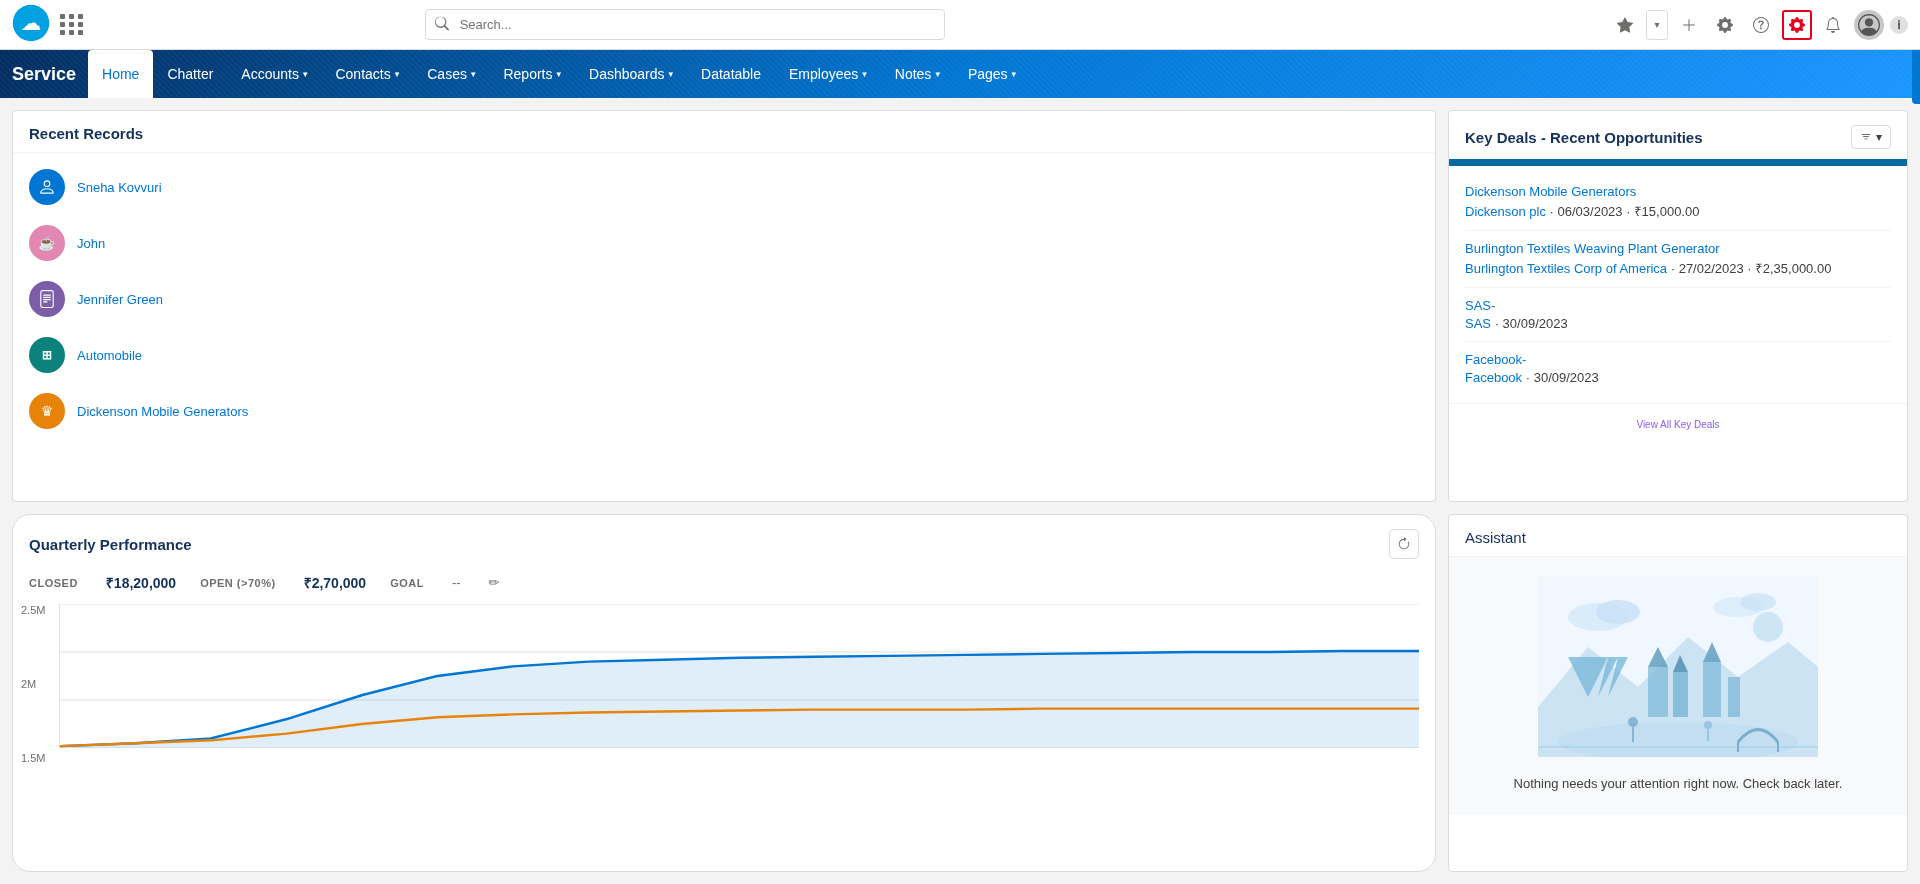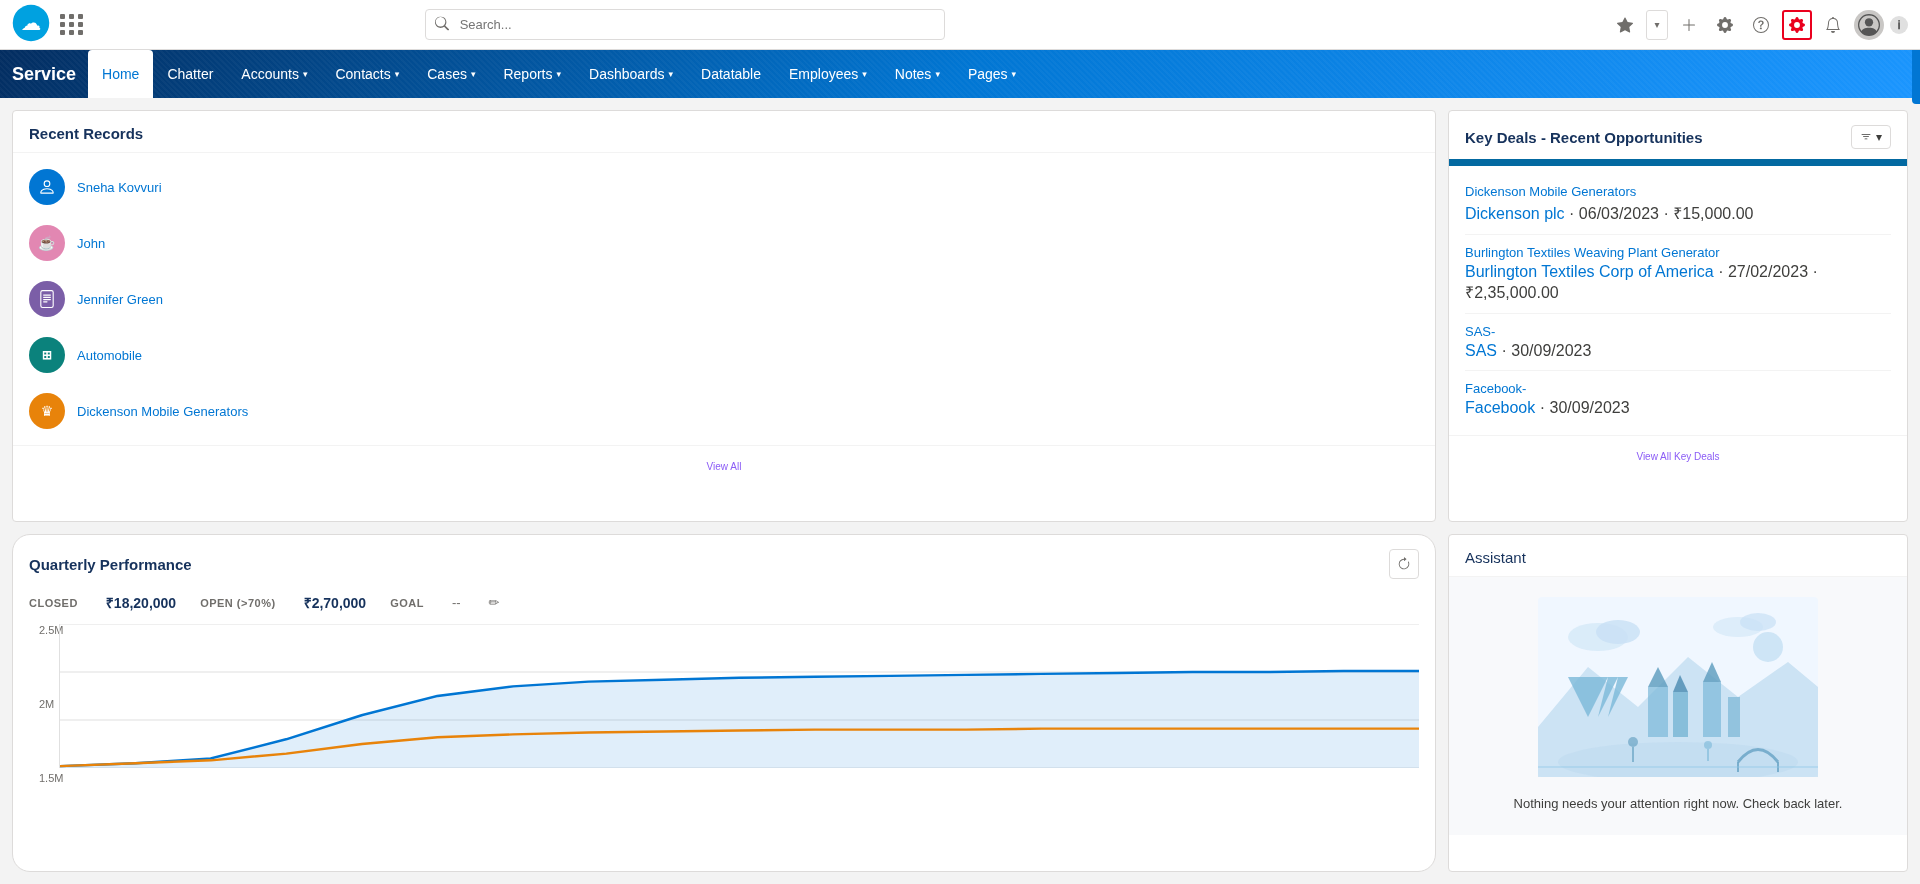--- a/index.html
+++ b/index.html
@@ -256,21 +256,21 @@
     .deal-item:last-child { border-bottom: none; }
     .deal-title {
       color: #0176d3;
       text-decoration: none;
       font-size: 13px;
       font-weight: 500;
       display: block;
       margin-bottom: 3px;
     }
     .deal-meta {
-      font-size: 16px;
+      font-size: 13px;
       color: #3e3e3c;
     }
     .deal-meta .deal-company {
       color: #0176d3;
       text-decoration: none;
     }
     .view-all-deals-row {
       text-align: center;
       padding: 12px;
       border-top: 1px solid #f3f3f3;
@@ -336,21 +336,21 @@
       cursor: pointer;
       margin-left: 4px;
     }
     .chart-container {
       padding: 0 16px 16px;
       height: 160px;
       position: relative;
     }
     .chart-y-labels {
       position: absolute;
-      left: 26px;
+      left: 8px;
       top: 0;
       bottom: 0;
       display: flex;
       flex-direction: column;
       justify-content: space-between;
       padding: 0 0 0 0;
       font-size: 11px;
       color: #706e6b;
     }
     .chart-area {
@@ -570,23 +570,20 @@
         <div class="record-icon teal" style="font-size:12px; font-weight:bold;">⊞</div>
         <a class="record-link">Automobile</a>
       </div>
 
       <div class="record-item">
         <div class="record-icon orange" style="font-size:14px;">♛</div>
         <a class="record-link">Dickenson Mobile Generators</a>
       </div>
 
     </div>
-    <div class="view-all-row">
-      <a class="view-all-link">View All</a>
-    </div>
   </div>
 
   <div class="card key-deals">
     <div class="key-deals-header">
       <span class="key-deals-header-title">Key Deals - Recent Opportunities</span>
       <button class="filter-btn">
         <svg width="12" height="12" viewBox="0 0 16 16" fill="currentColor">
             <path d="M6 10.5a.5.5 0 0 1 .5-.5h3a.5.5 0 0 1 0 1h-3a.5.5 0 0 1-.5-.5zm-2-3a.5.5 0 0 1 .5-.5h7a.5.5 0 0 1 0 1h-7a.5.5 0 0 1-.5-.5zm-2-3a.5.5 0 0 1 .5-.5h11a.5.5 0 0 1 0 1h-11a.5.5 0 0 1-.5-.5z"></path>
           </svg>
         <span>▾</span>

